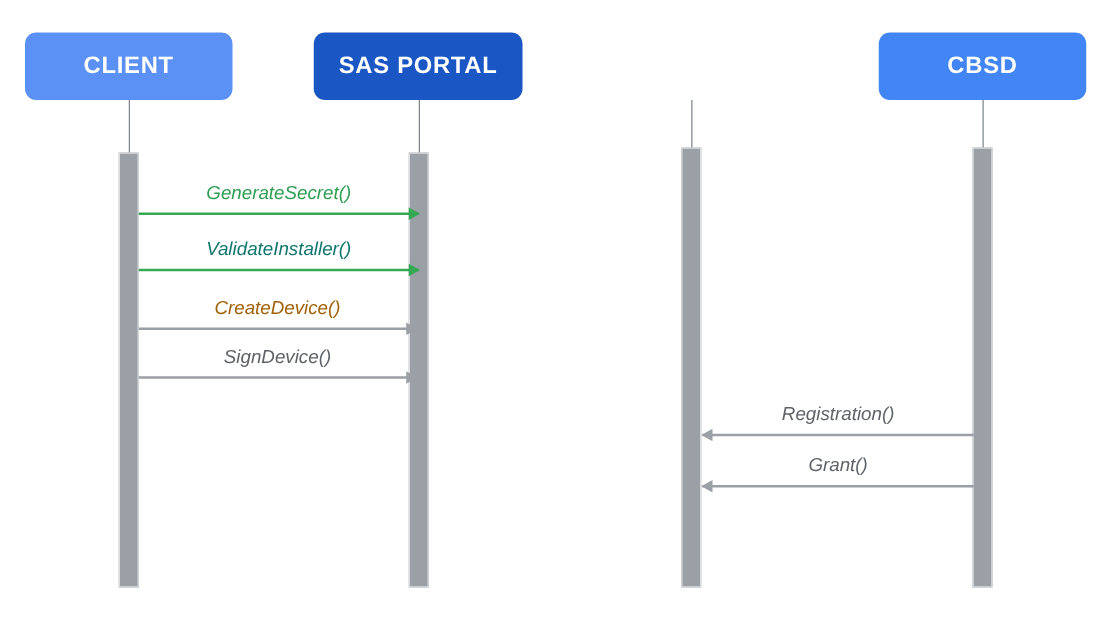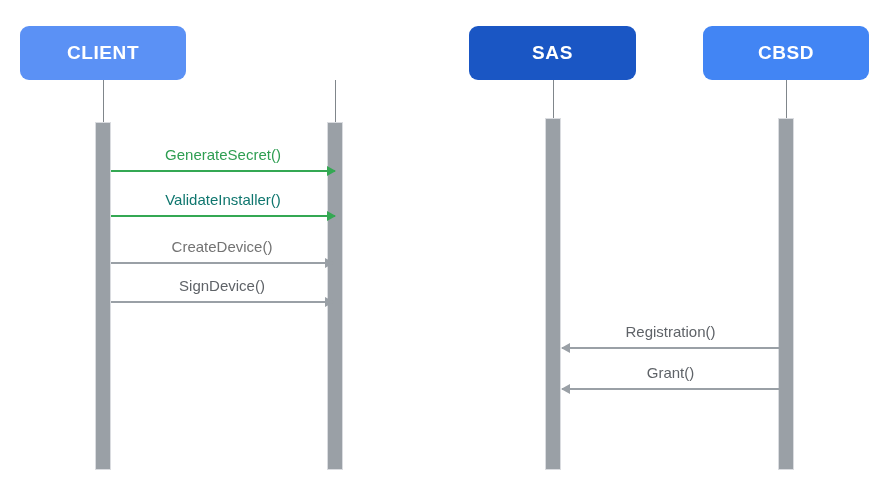--- a/index.html
+++ b/index.html
@@ -83,57 +83,58 @@
   }
   .msg-label {
     position: absolute;
     left: 0;
     width: 100%;
     text-align: center;
     bottom: 7px;
     font-size: 15px;
     white-space: nowrap;
     user-select: none;
+    font-style: italic;
   }
 </style>
 </head>
 <body>
 
 <div id="diagram" style="width: 883px; height: 497px; background: rgb(255, 255, 255);">
     <div class="lifeline" style="left: 102.5px; top: 80px; height: 44px; background: rgb(128, 134, 139);"></div>
     <div class="activation" style="left: 95px; top: 122px; width: 16px; height: 348px; background: rgb(154, 160, 166); border-color: rgb(218, 220, 224);"></div>
     <div class="participant" style="left: 20px; top: 26px; width: 166px; height: 54px; background: rgb(91, 145, 245);">
       <span>CLIENT</span>
     </div>
     <div class="lifeline" style="left: 334.5px; top: 80px; height: 44px; background: rgb(128, 134, 139);"></div>
     <div class="activation" style="left: 327px; top: 122px; width: 16px; height: 348px; background: rgb(154, 160, 166); border-color: rgb(218, 220, 224);"></div>
+    <div class="participant" style="left: 251px; top: 26px; width: 167px; height: 54px; background: rgb(26, 86, 196);">
+      <span>SAS PORTAL</span>
+    </div>
     <div class="lifeline" style="left: 552.5px; top: 80px; height: 40px; background: rgb(128, 134, 139);"></div>
     <div class="activation" style="left: 545px; top: 118px; width: 16px; height: 352px; background: rgb(154, 160, 166); border-color: rgb(218, 220, 224);"></div>
-    <div class="participant" style="left: 469px; top: 26px; width: 167px; height: 54px; background: rgb(26, 86, 196);">
-      <span>SAS</span>
-    </div>
     <div class="lifeline" style="left: 785.5px; top: 80px; height: 40px; background: rgb(128, 134, 139);"></div>
     <div class="activation" style="left: 778px; top: 118px; width: 16px; height: 352px; background: rgb(154, 160, 166); border-color: rgb(218, 220, 224);"></div>
     <div class="participant" style="left: 703px; top: 26px; width: 166px; height: 54px; background: rgb(66, 133, 244); text-align: right;">
       <span>CBSD</span>
     </div>
     <div class="message to-right" style="left: 111px; top: 170px; width: 224px;">
       <div class="msg-line" style="background: rgb(52, 168, 83);"></div>
       <div class="msg-head" style="border-left-color: rgb(52, 168, 83);"></div>
       <div class="msg-label" style="color: rgb(46, 158, 82);">GenerateSecret()</div>
     </div>
     <div class="message to-right" style="left: 111px; top: 215px; width: 224px;">
       <div class="msg-line" style="background: rgb(52, 168, 83);"></div>
       <div class="msg-head" style="border-left-color: rgb(52, 168, 83);"></div>
       <div class="msg-label" style="color: #0f766e;">ValidateInstaller()</div>
     </div>
     <div class="message to-right" style="left: 111px; top: 262px; width: 222px;">
       <div class="msg-line" style="background: rgb(154, 160, 166);"></div>
       <div class="msg-head" style="border-left-color: rgb(154, 160, 166);"></div>
-      <div class="msg-label" style="color: #737373;">CreateDevice()</div>
+      <div class="msg-label" style="color: #a16207;">CreateDevice()</div>
     </div>
     <div class="message to-right" style="left: 111px; top: 301px; width: 222px;">
       <div class="msg-line" style="background: rgb(154, 160, 166);"></div>
       <div class="msg-head" style="border-left-color: rgb(154, 160, 166);"></div>
       <div class="msg-label" style="color: rgb(95, 99, 104);">SignDevice()</div>
     </div>
     <div class="message to-left" style="left: 562px; top: 347px; width: 217px;">
       <div class="msg-line" style="background: rgb(154, 160, 166);"></div>
       <div class="msg-head" style="border-right-color: rgb(154, 160, 166);"></div>
       <div class="msg-label" style="color: rgb(95, 99, 104); margin-top: 42px;">Registration()</div>

